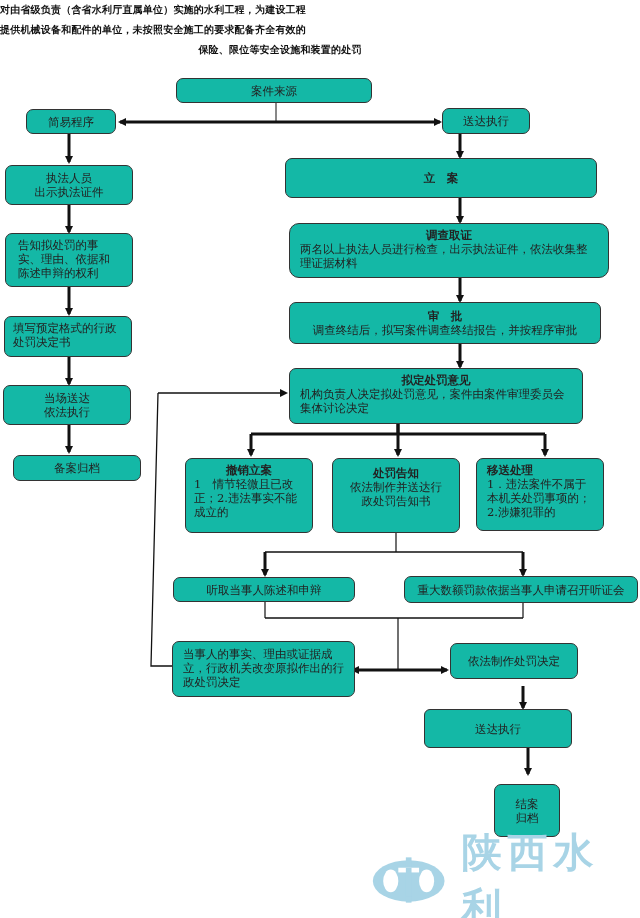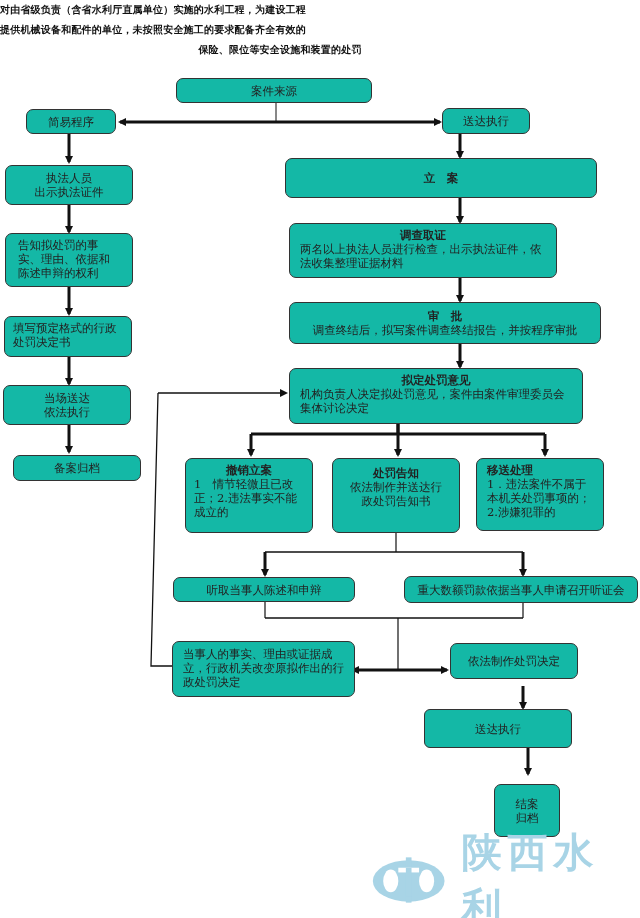--- a/index.html
+++ b/index.html
@@ -102,21 +102,21 @@
 <div class="box center" style="left:13px;top:455px;width:128px;height:26px;">
   <span>备案归档</span>
 </div>
 
 <div class="box center" style="left:442px;top:108px;width:88px;height:26px;">
   <span>送达执行</span>
 </div>
 <div class="box center" style="left:285px;top:158px;width:312px;height:40px;">
   <span class="head">立　案</span>
 </div>
-<div class="box" style="left:289px;top:223px;width:268px;height:55px;padding:4px 10px;">
+<div class="box" style="left:289px;top:223px;width:320px;height:55px;padding:4px 10px;border-radius:10px;">
   <span class="head">调查取证</span>
   <span class="body">两名以上执法人员进行检查，出示执法证件，依法收集整理证据材料</span>
 </div>
 <div class="box center" style="left:289px;top:302px;width:312px;height:42px;">
   <span class="head">审　批</span>
   <span>调查终结后，拟写案件调查终结报告，并按程序审批</span>
 </div>
 <div class="box" style="left:289px;top:368px;width:294px;height:56px;padding:4px 10px;">
   <span class="head">拟定处罚意见</span>
   <span class="body">机构负责人决定拟处罚意见，案件由案件审理委员会集体讨论决定</span>

